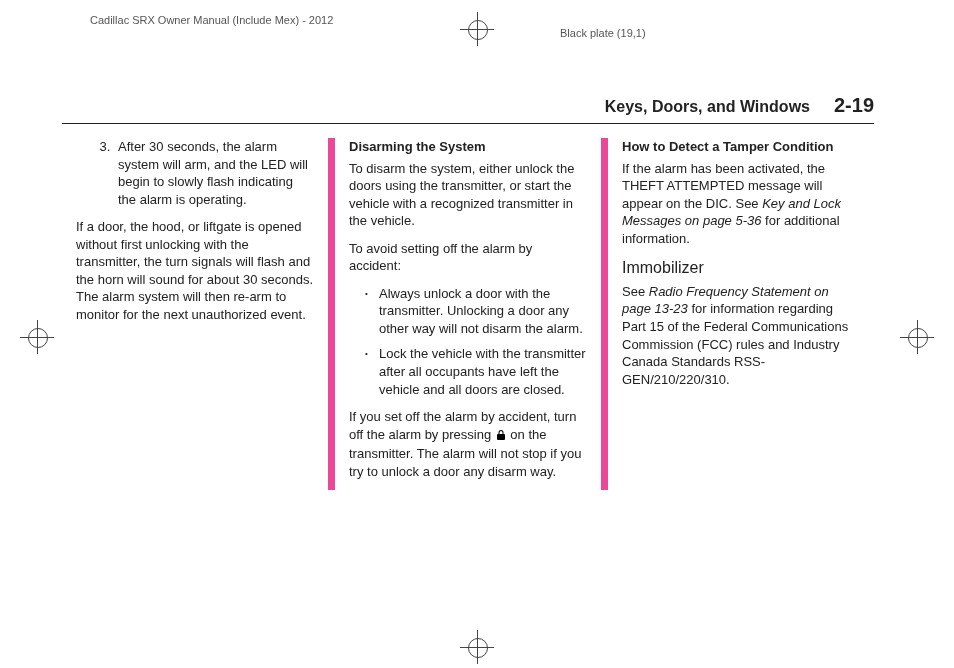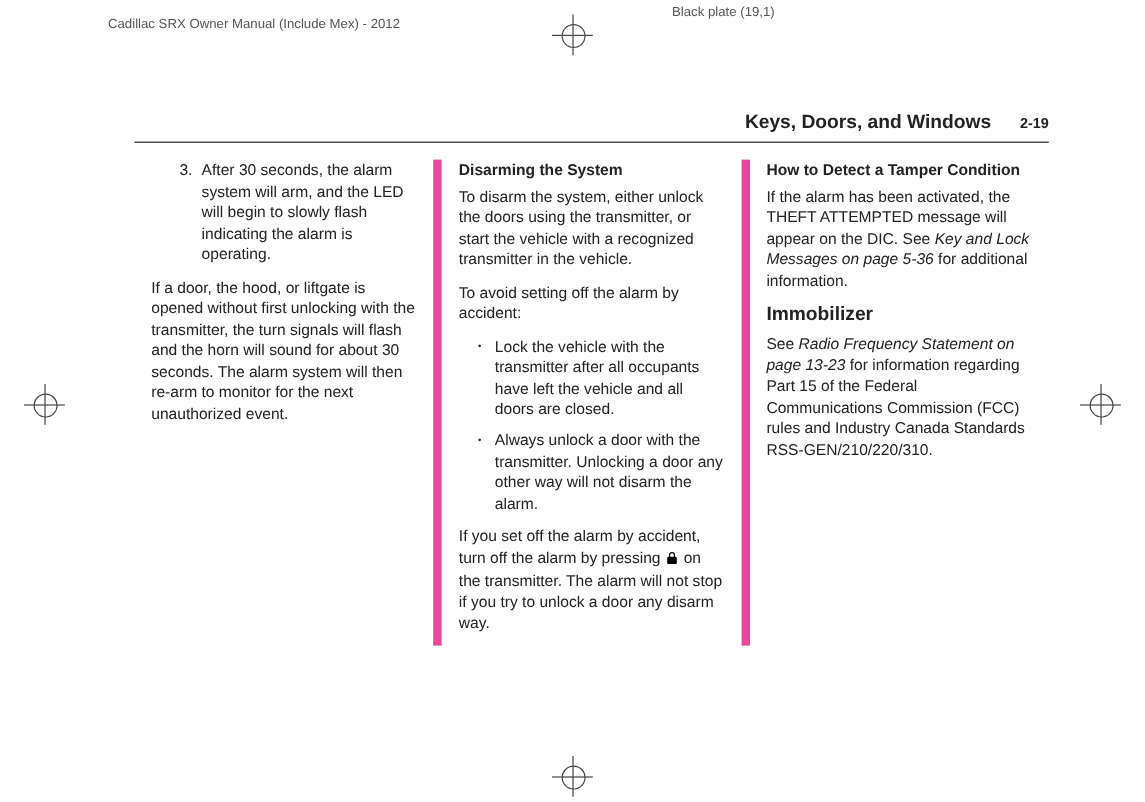--- a/index.html
+++ b/index.html
@@ -17,21 +17,21 @@
   .print-header {
     display: flex;
     align-items: center;
     justify-content: center;
     gap: 40px;
     padding: 12px 0 8px;
     font-size: 11px;
     color: #555;
   }
   .print-header .left  { position: absolute; left: 90px; top: 14px; }
-  .print-header .right { position: absolute; left: 560px; top: 4px; }
+  .print-header .right { position: absolute; left: 560px; top: 27px; }
   .registration-mark {
     width: 34px; height: 34px;
     position: relative;
     display: inline-block;
   }
   .registration-mark .circle {
     position: absolute; left: 8px; top: 8px;
     width: 18px; height: 18px;
     border: 1px solid #444; border-radius: 50%;
   }
@@ -42,58 +42,58 @@
   .registration-mark .v {
     position: absolute; left: 17px; top: 0;
     width: 1px; height: 34px; background: #444;
   }
   .registration-mark.side  { position: absolute; }
   .registration-mark.side.left  { left: 20px; top: 320px; }
   .registration-mark.side.right { right: 20px; top: 320px; }
   .registration-mark.bottom { position: absolute; left: 460px; bottom: 4px; }
 
   .page {
-    padding: 40px 80px 10px 112px;
+    padding: 40px 80px 10px 62px;
   }
   .running-head {
     display: flex;
     justify-content: flex-end;
     align-items: baseline;
     gap: 24px;
     border-bottom: 1px solid #222;
     padding-bottom: 6px;
     margin-bottom: 14px;
   }
   .running-head .section {
     font-weight: bold;
     font-size: 16px;
   }
   .running-head .pagenum {
     font-weight: bold;
-    font-size: 12px;
+    font-size: 20px;
   }
   .columns {
     display: flex;
     gap: 0;
   }
   .col {
     flex: 1;
     padding: 0 14px;
     line-height: 1.35;
   }
   .col + .col { border-left: 7px solid #ec4899; }
   .col p { margin: 0 0 10px; }
   .col h3 {
     font-size: 13px;
     font-weight: bold;
     margin: 0 0 4px;
   }
   .col h2 {
     font-size: 16px;
-    font-weight: bold;
+    font-weight: normal;
     margin: 8px 0 4px;
   }
   ol.cont { list-style: decimal; padding-left: 26px; margin: 0 0 10px; }
   ol.cont li { padding-left: 4px; margin-bottom: 6px; margin-left: 12px; }
   ul.bul { list-style: none; padding-left: 16px; margin: 0 0 10px; }
   ul.bul li { position: relative; padding-left: 14px; margin-bottom: 8px; }
   ul.bul li::before {
     content: "•";
     font-size: 8px;
     position: absolute; left: 0; top: 4px;
@@ -148,22 +148,22 @@
         <li>After 30 seconds, the alarm system will arm, and the LED will begin to slowly flash indicating the alarm is operating.</li>
       </ol>
       <p>If a door, the hood, or liftgate is opened without first unlocking with the transmitter, the turn signals will flash and the horn will sound for about 30 seconds. The alarm system will then re-arm to monitor for the next unauthorized event.</p>
     </div>
 
     <div class="col">
       <h3>Disarming the System</h3>
       <p>To disarm the system, either unlock the doors using the transmitter, or start the vehicle with a recognized transmitter in the vehicle.</p>
       <p>To avoid setting off the alarm by accident:</p>
       <ul class="bul">
+        <li>Always unlock a door with the transmitter. Unlocking a door any other way will not disarm the alarm.</li>
         <li>Lock the vehicle with the transmitter after all occupants have left the vehicle and all doors are closed.</li>
-        <li>Always unlock a door with the transmitter. Unlocking a door any other way will not disarm the alarm.</li>
       </ul>
       <p>
         <span>If you set off the alarm by accident, turn off the alarm by pressing </span><span class="icon-lock"><svg viewBox="0 0 24 24">
               <path fill="#000" d="M12 2a5 5 0 0 0-5 5v3H6a2 2 0 0 0-2 2v8a2 2 0 0 0 2 2h12a2 2 0 0 0 2-2v-8a2 2 0 0 0-2-2h-1V7a5 5 0 0 0-5-5zm-3 5a3 3 0 1 1 6 0v3H9V7z"></path>
             </svg></span><span> on the transmitter. The alarm will not stop if you try to unlock a door any disarm way.</span>
       </p>
     </div>
 
     <div class="col">
       <h3>How to Detect a Tamper Condition</h3>

